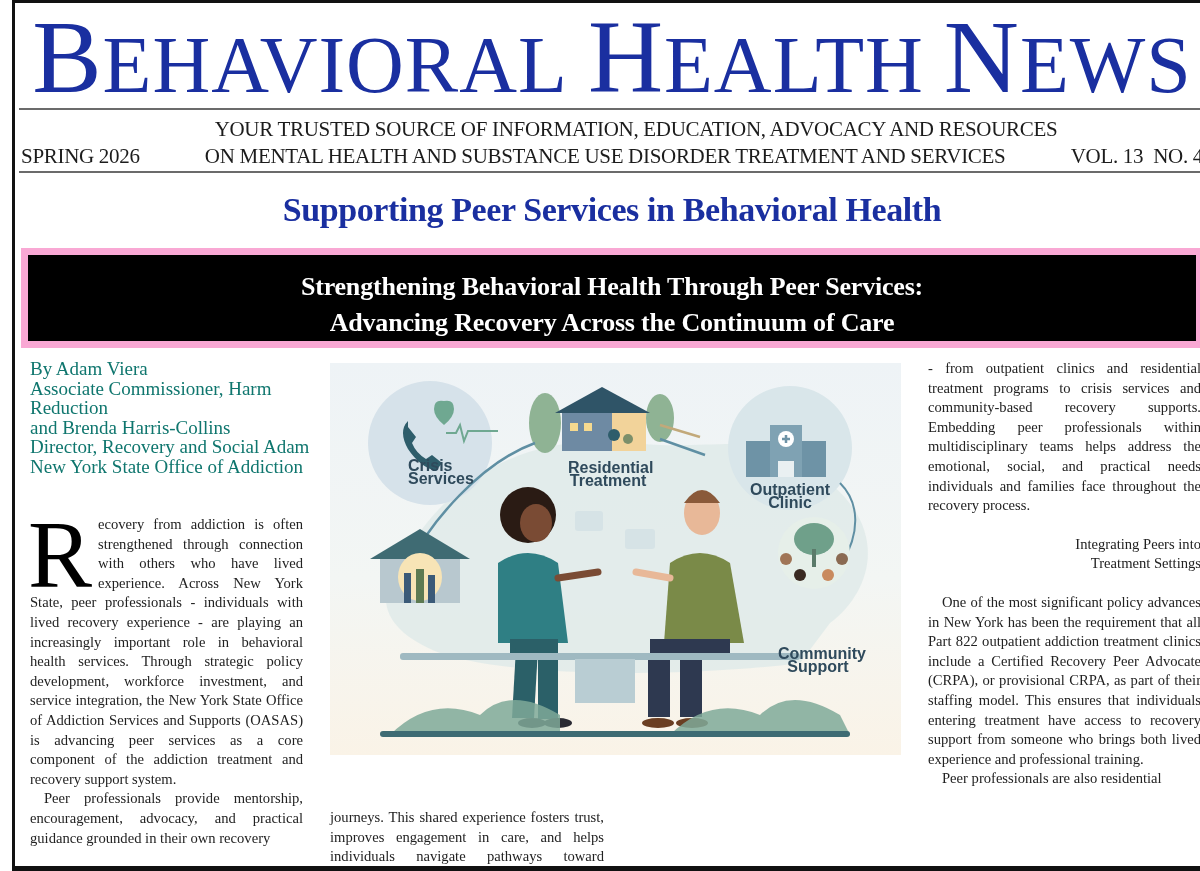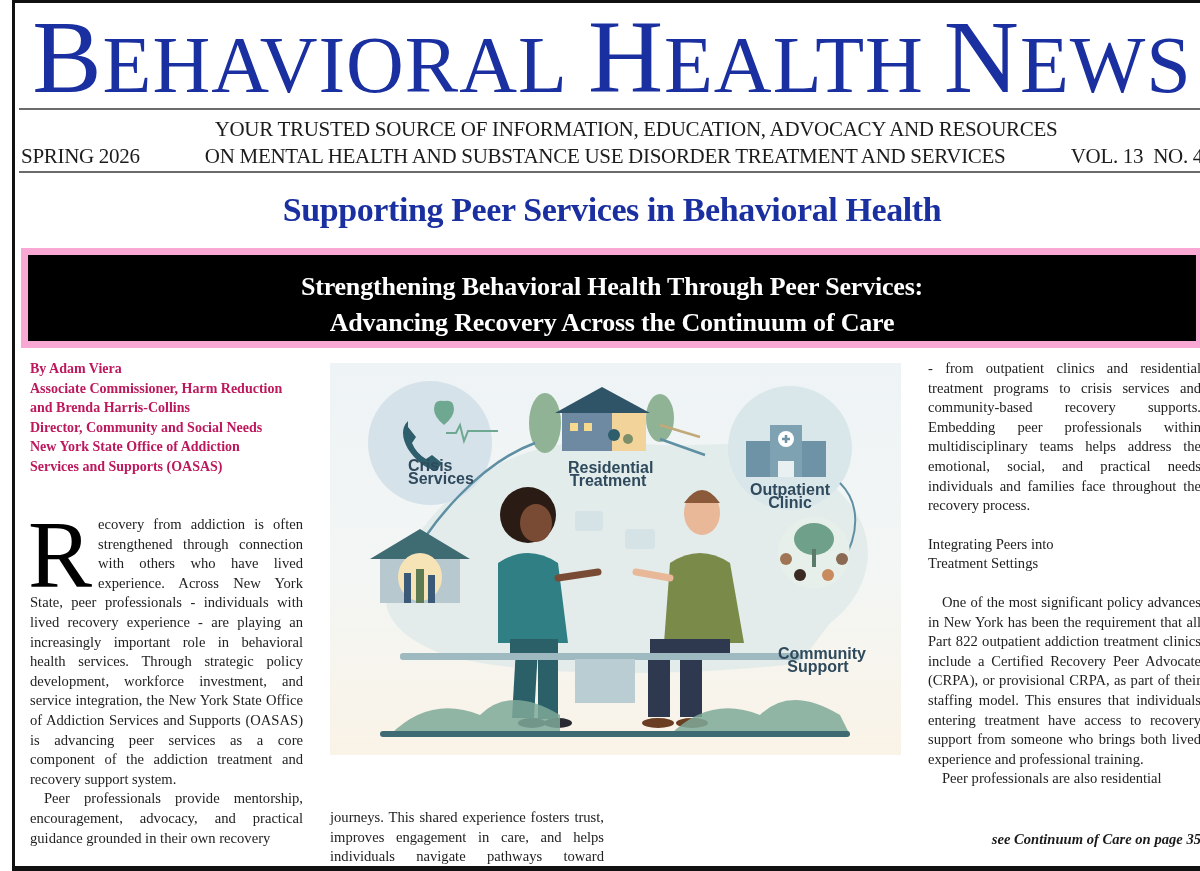--- a/index.html
+++ b/index.html
@@ -51,32 +51,32 @@
     background: #000; border: 7px solid #f9a8d4;
     color: #fff; text-align: center; font-weight: bold;
     font-size: 26px; line-height: 36px; padding-top: 14px; letter-spacing: -0.2px;
   }
 
   
   .col { position: absolute; font-size: 14.6px; line-height: 19.6px; text-align: justify; color: #222; }
   .col p { text-indent: 14px; }
   .col p.noindent { text-indent: 0; }
 
-  .byline { position: absolute; left: 15px; top: 356px; width: 285px; font-weight: bold; font-size: 14px; line-height: 19.6px; color: #be185d; }
+  .byline { position: absolute; left: 15px; top: 356px; width: 285px; font-weight: normal; font-size: 19px; line-height: 19.6px; color: #0f766e; }
 
   .col1 { left: 15px; top: 512px; width: 273px; }
   .dropcap {
     float: left; font-size: 96px; line-height: 72px; margin: 4px 6px 0 -2px;
     font-family: "Liberation Serif", serif; color: #000;
   }
 
   .col2 { left: 315px; top: 770px; width: 274px; margin-top: 35px; }
   .col3 { left: 615px; top: 770px; width: 272px; }
   .col4 { left: 913px; top: 356px; width: 273px; }
-  .subhead { text-align: left; margin: 19px 0 19px 0; text-indent: 0; }
+  .subhead { text-align: right; margin: 19px 0 19px 0; text-indent: 0; }
   .jump { position: absolute; left: 913px; top: 828px; width: 273px; text-align: right; font-weight: bold; font-style: italic; font-size: 14.6px; color: #1a1a1a; }
 
   
   .illus {
     position: absolute; left: 315px; top: 360px; width: 571px; height: 392px;
     background: linear-gradient(180deg, #eef3f6 0%, #f3f6f4 55%, #faf3e7 100%);
     overflow: hidden;
   }
   .illus .lbl { position: absolute; font-family: "Liberation Sans", sans-serif; font-weight: bold; font-size: 16px; line-height: 13px; color: #2f4a5c; text-align: center; }
 </style>
@@ -101,23 +101,22 @@
 
   <div class="headline-box">
     <div>Strengthening Behavioral Health Through Peer Services:</div>
     <div>Advancing Recovery Across the Continuum of Care</div>
   </div>
 
   <div class="byline">
     <div>By Adam Viera</div>
     <div>Associate Commissioner, Harm Reduction</div>
     <div>and Brenda Harris-Collins</div>
-    <div>Director, Community and Social Needs</div>
+    <div>Director, Recovery and Social Adam</div>
     <div>New York State Office of Addiction</div>
-    <div>Services and Supports (OASAS)</div>
   </div>
 
   <div class="col col1">
     <span class="dropcap">R</span>
     <p class="noindent">ecovery from addiction is often strengthened through connection with others who have lived experience. Across New York State, peer professionals - individuals with lived recovery experience - are playing an increasingly important role in behavioral health services. Through strategic policy development, workforce investment, and service integration, the New York State Office of Addiction Services and Supports (OASAS) is advancing peer services as a core component of the addiction treatment and recovery support system.</p>
     <p>Peer professionals provide mentorship, encouragement, advocacy, and practical guidance grounded in their own recovery</p>
   </div>
 
   <div class="illus">
     <svg width="571" height="392" viewBox="0 0 571 392">
@@ -236,14 +235,13 @@
   <div class="col col4">
     <p class="noindent">- from outpatient clinics and residential treatment programs to crisis services and community-based recovery supports. Embedding peer professionals within multidisciplinary teams helps address the emotional, social, and practical needs individuals and families face throughout the recovery process.</p>
     <div class="subhead">
       <div>Integrating Peers into</div>
       <div>Treatment Settings</div>
     </div>
     <p>One of the most significant policy advances in New York has been the requirement that all Part 822 outpatient addiction treatment clinics include a Certified Recovery Peer Advocate (CRPA), or provisional CRPA, as part of their staffing model. This ensures that individuals entering treatment have access to recovery support from someone who brings both lived experience and professional training.</p>
     <p>Peer professionals are also residential</p>
   </div>
 
-  <div class="jump">see Continuum of Care on page 35</div>
 </div>
 
 </body></html>

